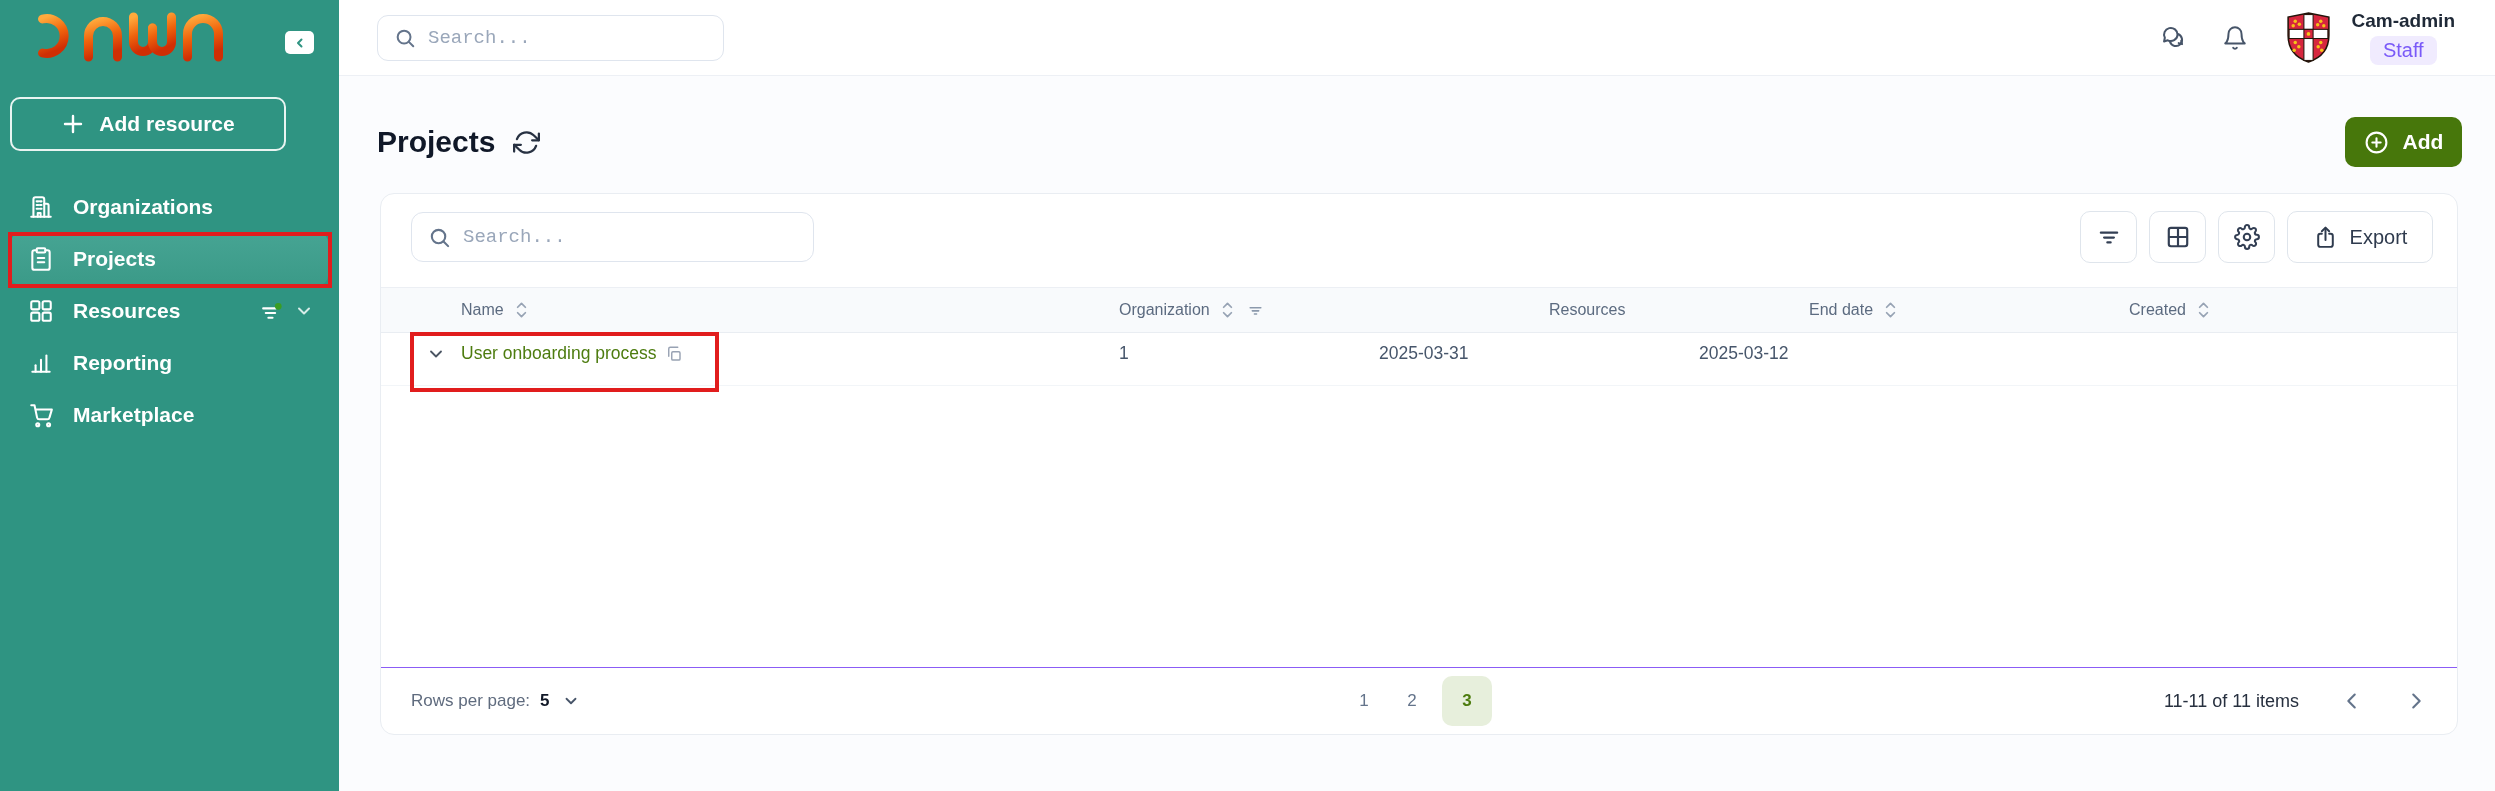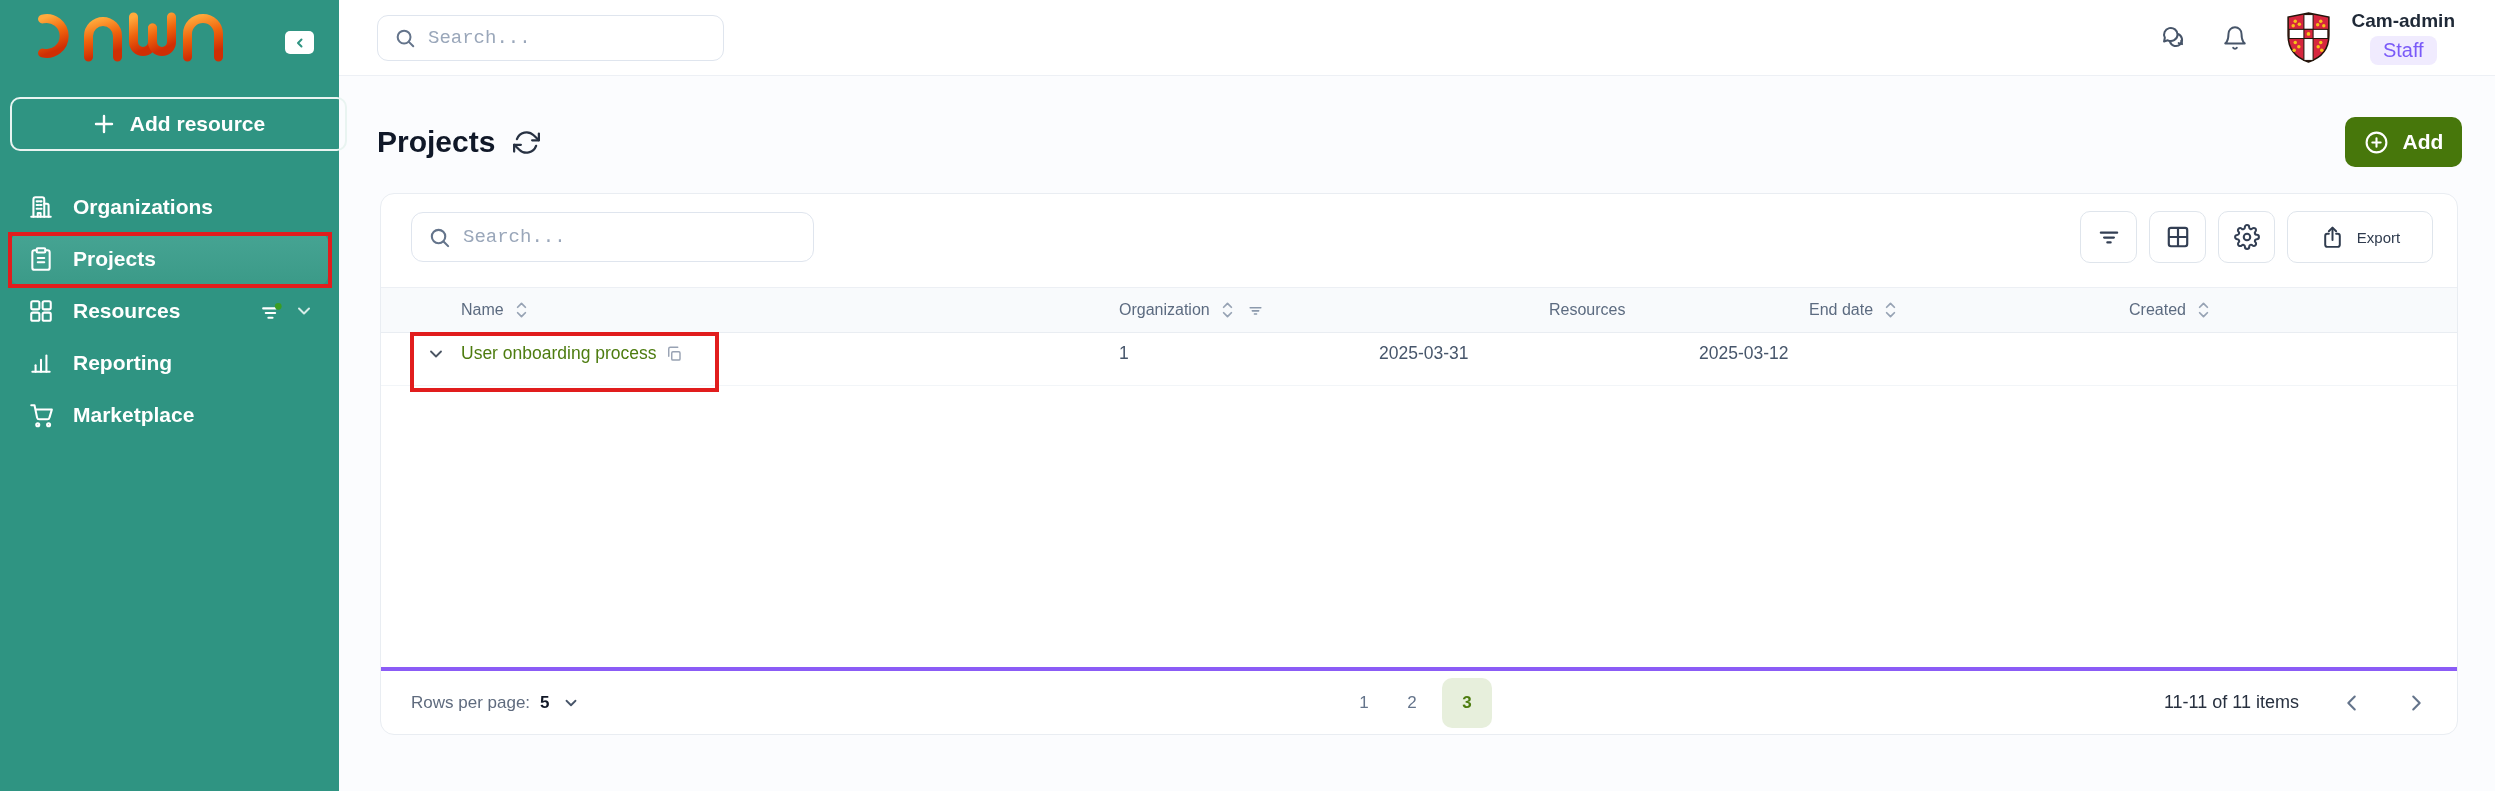--- a/index.html
+++ b/index.html
@@ -18,21 +18,21 @@
     background: #2f9482; z-index: 5;
   }
   .logo-wrap { position: absolute; left: 25px; top: 10px; }
   .collapse-btn {
     position: absolute; left: 285px; top: 31px; width: 29px; height: 23px;
     background: #ffffff; border-radius: 5px; border: none; cursor: pointer;
     display: flex; align-items: center; justify-content: center;
     color: #2f9482; font-weight: bold; font-size: 14px;
   }
   .add-resource-btn {
-    position: absolute; left: 10px; top: 97px; width: 337px; height: 54px;
+    position: absolute; left: 10px; top: 97px; width: 276px; height: 54px;
     background: transparent; border: 2px solid #e9f4f1; border-radius: 10px;
     color: #ffffff; font-size: 21px; font-weight: 600; font-family: inherit;
     display: flex; align-items: center; justify-content: center; gap: 14px;
     cursor: pointer;
   }
   .nav { position: absolute; left: 0; top: 181px; width: 339px; }
   .nav-item {
     height: 52px; margin: 0 11px; border-radius: 9px;
     display: flex; align-items: center; padding: 0 14px 0 17px;
     color: #ffffff; font-size: 21px; font-weight: 600; cursor: pointer;
@@ -93,21 +93,21 @@
   }
   .card-toolbar .search-box { width: 403px; height: 50px; padding: 0 16px; border-radius: 12px; }
   .toolbar-actions { margin-left: auto; display: flex; align-items: center; gap: 12px; }
   .tool-btn {
     width: 57px; height: 52px; background: #fff; border: 1px solid #dfe5ec; border-radius: 10px;
     display: flex; align-items: center; justify-content: center; color: #333f54; cursor: pointer;
   }
   .export-btn {
     width: 146px; height: 52px; background: #fff; border: 1px solid #dfe5ec; border-radius: 10px;
     display: flex; align-items: center; justify-content: center; gap: 12px;
-    color: #2f3b4e; font-size: 15px; font-weight: 500; font-family: inherit; cursor: pointer;
+    color: #2f3b4e; font-size: 20px; font-weight: 500; font-family: inherit; cursor: pointer;
   }
 
   
   .tbl-header {
     position: absolute; left: 0; right: 0; top: 93px; height: 46px;
     background: #f8fafc; border-top: 1px solid #eceff4; border-bottom: 1px solid #e9edf2;
     display: flex; align-items: center; padding-left: 30px;
     color: #5c6b80; font-size: 16px; font-weight: 500;
   }
   .tbl-row {
@@ -123,21 +123,21 @@
   .col-created { flex: 1; padding-left: 18px; display: flex; align-items: center; gap: 8px; }
   .sort-arrows { color: #97a3b4; margin-left: 4px; cursor: pointer; }
   .hdr-filter { color: #8b99ac; margin-left: 6px; cursor: pointer; }
   .link-green { color: #4d7c0f; cursor: pointer; }
   .copy-icon { color: #98a2b3; cursor: pointer; }
   .expander { background: none; border: none; color: #4b5563; cursor: pointer; padding: 0; }
 
   
   .pagination {
     position: absolute; left: 0; right: 0; bottom: 0; height: 67px;
-    border-top: 4px solid #8b5cf6;
+    border-top: 1px solid #8b5cf6;
     display: flex; align-items: center; padding: 0 30px;
     color: #5f6b7e; font-size: 17px;
   }
   .rpp { display: flex; align-items: center; gap: 10px; }
   .rpp-value { color: #111827; font-weight: 600; display: flex; align-items: center; gap: 12px; cursor: pointer; }
   .pages {
     position: absolute; left: 50%; transform: translateX(-50%);
     display: flex; align-items: center; gap: 12px;
   }
   .page-btn {

